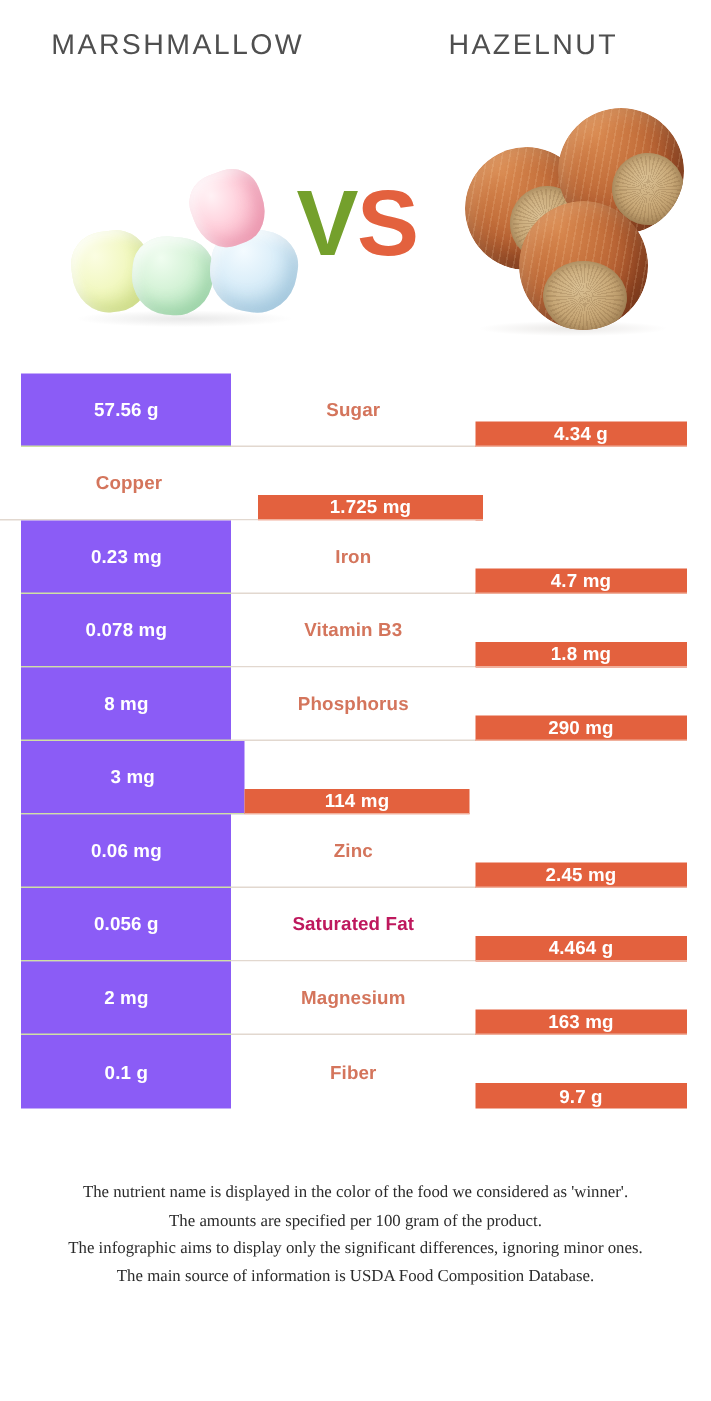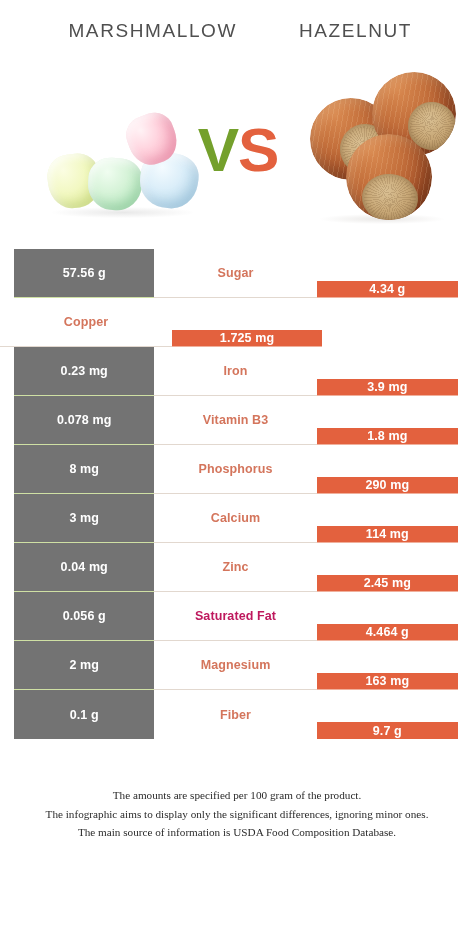--- a/index.html
+++ b/index.html
@@ -30,21 +30,21 @@
     position:absolute;
     top:20px;
     font-size:19px;
     font-weight:300;
     letter-spacing:1.6px;
     color:#4f4f4f;
     text-align:center;
     white-space:nowrap;
     font-family:"Liberation Sans", sans-serif;
   }
-  .food-title.left  { left:0;   width:237px;text-align:right; }
+  .food-title.left  { left:0;   width:237px; }
   .food-title.right { left:237px; width:237px; }
 
   
   .hero {
     position:absolute;
     top:62px; left:0;
     width:474px;
     height:175px;
   }
 
@@ -194,21 +194,21 @@
     justify-content:center;
     font-size:12.5px;
     font-weight:bold;
     letter-spacing:.1px;
     white-space:nowrap;
   }
   .cell.left {
     width:149px;
     margin-left:14px;
     color:#ffffff;
-    background:#737373;
+    background:#8b5cf6;
     border-bottom:1px solid #cfe0a4;
   }
   .cell.mid {
     width:172px;
     color:#d4755c;
     background:#ffffff;
     border-bottom:1px solid #e2d8cf;
   }
   .cell.mid.green-name { color:#be185d; }
   .cell.right {
@@ -291,43 +291,42 @@
     </div>
 
     <div class="row">
       <div class="cell mid">Copper</div>
       <div class="cell right">1.725 mg</div>
     </div>
 
     <div class="row">
       <div class="cell left">0.23 mg</div>
       <div class="cell mid">Iron</div>
-      <div class="cell right">3.9 mg</div>
+      <div class="cell right">4.7 mg</div>
     </div>
 
     <div class="row">
       <div class="cell left">0.078 mg</div>
       <div class="cell mid">Vitamin B3</div>
       <div class="cell right">1.8 mg</div>
     </div>
 
     <div class="row">
       <div class="cell left">8 mg</div>
       <div class="cell mid">Phosphorus</div>
       <div class="cell right">290 mg</div>
     </div>
 
     <div class="row">
       <div class="cell left">3 mg</div>
-      <div class="cell mid">Calcium</div>
       <div class="cell right">114 mg</div>
     </div>
 
     <div class="row">
-      <div class="cell left">0.04 mg</div>
+      <div class="cell left">0.06 mg</div>
       <div class="cell mid">Zinc</div>
       <div class="cell right">2.45 mg</div>
     </div>
 
     <div class="row">
       <div class="cell left">0.056 g</div>
       <div class="cell mid green-name">Saturated Fat</div>
       <div class="cell right">4.464 g</div>
     </div>
 
@@ -339,18 +338,19 @@
 
     <div class="row">
       <div class="cell left">0.1 g</div>
       <div class="cell mid">Fiber</div>
       <div class="cell right">9.7 g</div>
     </div>
 
   </div>
 
   <div class="footnote">
+    <p>The nutrient name is displayed in the color of the food we considered as 'winner'.</p>
     <p>The amounts are specified per 100 gram of the product.</p>
     <p>The infographic aims to display only the significant differences, ignoring minor ones.</p>
     <p>The main source of information is USDA Food Composition Database.</p>
   </div>
 
 </div>
 
 </body></html>

